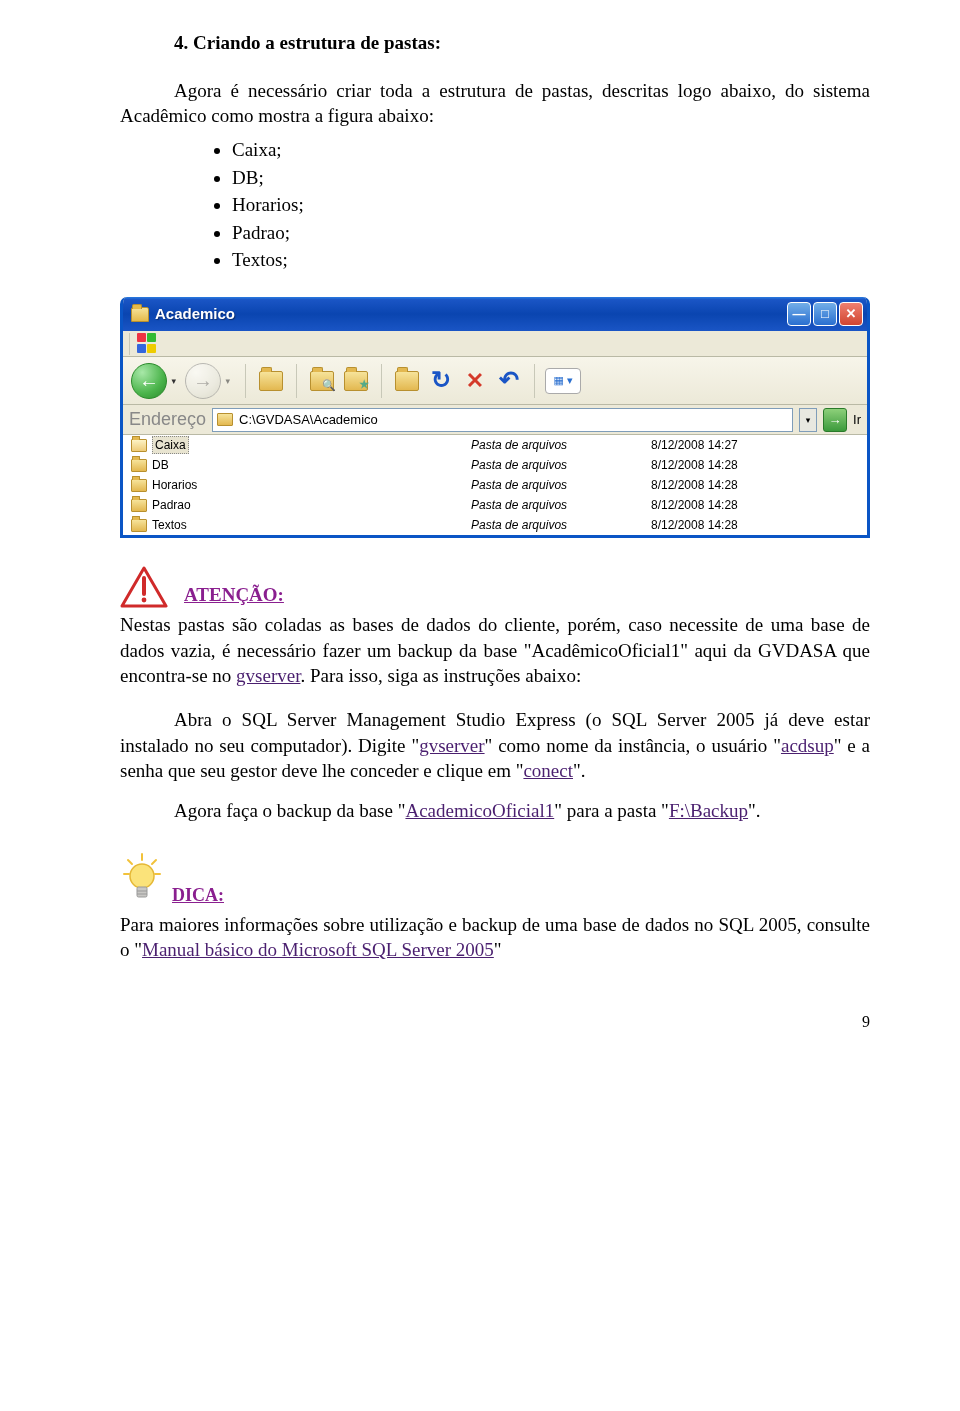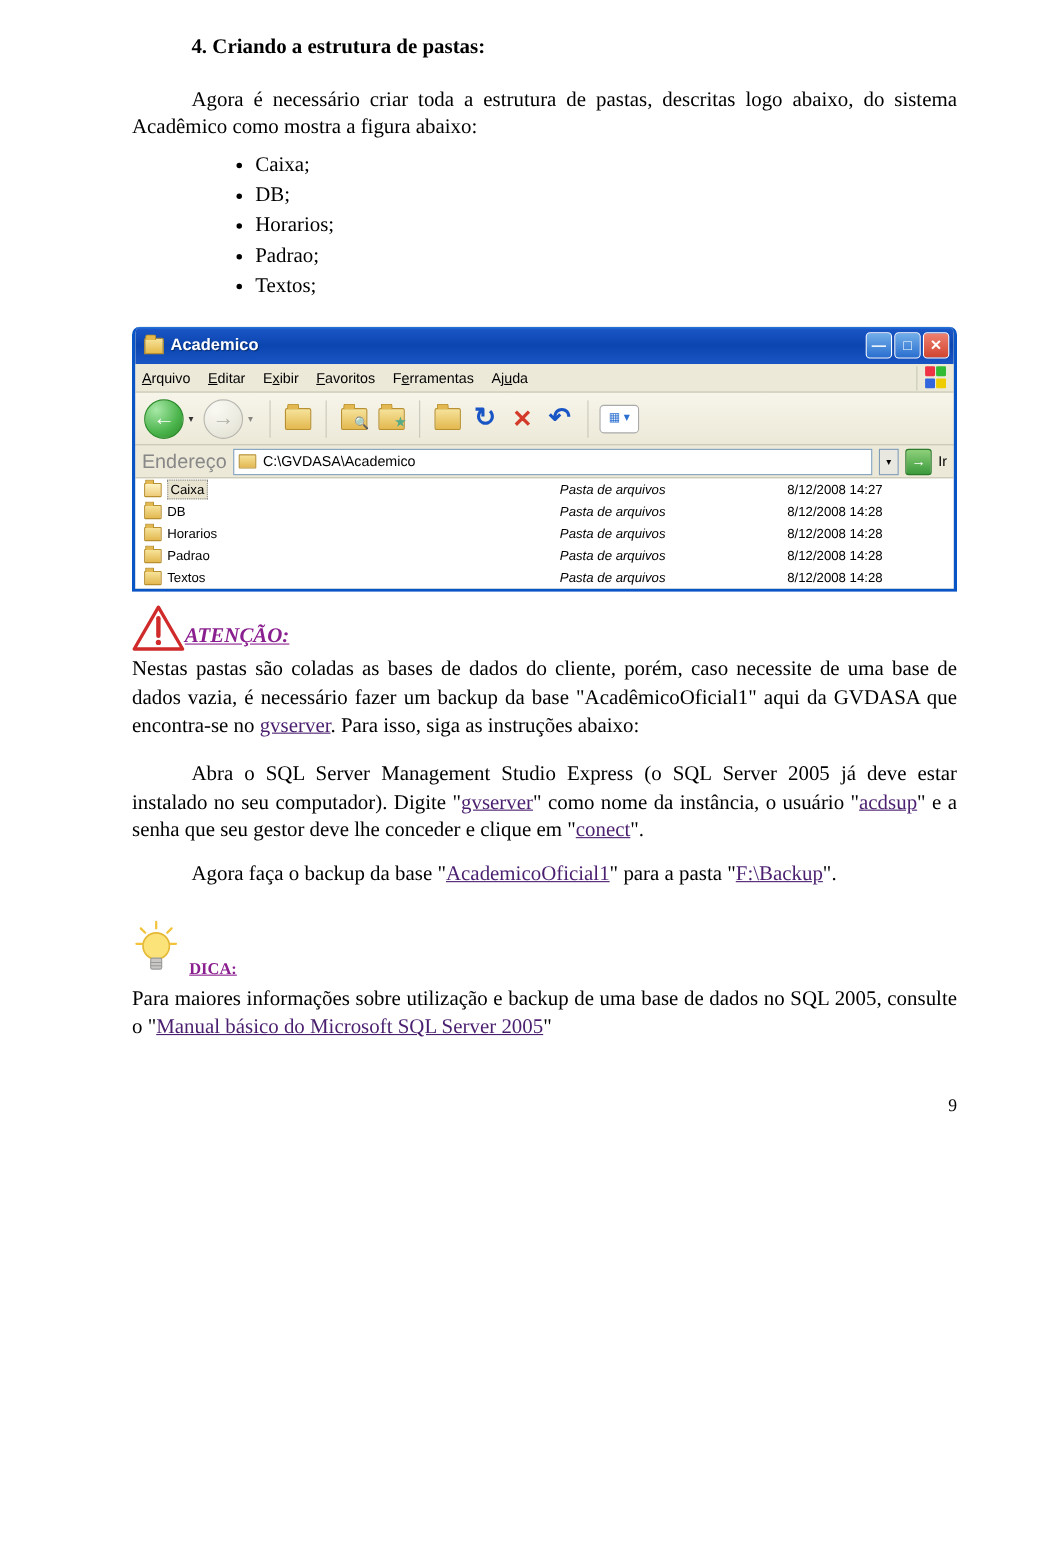--- a/index.html
+++ b/index.html
@@ -24,21 +24,21 @@
   .bullets {
     list-style: disc;
     margin-left: 112px;
     margin-bottom: 24px;
   }
   .bullets li { margin-bottom: 2px; }
 
   
   .explorer {
     width: 100%;
-    margin: 6px 0 12px 0;
+    margin: 6px 0 28px 0;
     font-family: Tahoma, Arial, sans-serif;
     font-size: 13px;
     color: #000;
     background: #ece9d8;
     border: 3px solid #0a55c5;
     border-top: none;
     border-radius: 7px 7px 0 0;
     overflow: hidden;
   }
   .titlebar {
@@ -242,21 +242,20 @@
   }
   .col-n { flex: 0 0 260px; }
   .col-t { flex: 0 0 80px; text-align: right; justify-content: flex-end; }
   .col-ty { flex: 0 0 180px; }
   .col-d { flex: 1; }
   .sort-arr { font-size: 9px; color: #888; }
 
   .file-list {
     background: #fff;
     font-size: 12px;
-    text-align: center;
   }
   .file-row {
     display: flex;
     height: 20px;
     align-items: center;
   }
   .file-row.selected .cell-name span.name-txt {
     background: #e8e4d0;
     border: 1px dotted #888;
     padding: 0 2px;
@@ -281,21 +280,21 @@
     background: #e3b850;
     border: 1px solid #b8902f;
     border-bottom: none;
     border-radius: 1px 1px 0 0;
   }
   .row-folder.open {
     background: linear-gradient(180deg, #fdf3c4, #eecb78);
   }
 
   
-  .attn-block { display: flex; align-items: flex-end; gap: 0; margin: 10px 0 4px 0; font-style: italic; }
+  .attn-block { display: flex; align-items: flex-end; gap: 16px; margin: 10px 0 4px 0; }
   .warn-tri {
     width: 48px; height: 42px;
     position: relative;
   }
   .warn-tri svg { width: 48px; height: 42px; }
   .attn-label {
     color: #8a1f8f;
     font-weight: bold;
     text-decoration: underline;
     font-size: 19px;
@@ -305,21 +304,21 @@
   .dica-block { display: flex; align-items: flex-end; gap: 8px; margin: 28px 0 4px 0; }
   .bulb {
     width: 44px; height: 56px;
     position: relative;
   }
   .bulb svg { width: 44px; height: 56px; }
   .dica-label {
     color: #8a1f8f;
     font-weight: bold;
     text-decoration: underline;
-    font-size: 15px;
+    font-size: 18px;
   }
   .page-num {
     text-align: right;
     font-size: 16px;
     margin-top: 48px;
   }
 </style>
 </head>
 <body>
 
@@ -343,28 +342,20 @@
       <span class="title-text">Academico</span>
     </div>
     <div class="win-controls">
       <div class="win-btn min">—</div>
       <div class="win-btn max">□</div>
       <div class="win-btn close">✕</div>
     </div>
   </div>
 
   <div class="menubar">
-    <div class="menubar-items">
-      <span><u>A</u><span>rquivo</span></span>
-      <span><u>E</u>ditar</span>
-      <span>E<u>x</u>ibir</span>
-      <span><u>F</u>avoritos</span>
-      <span>F<u>e</u>rramentas</span>
-      <span>Aj<u>u</u>da</span>
-    </div>
     <div class="flag">
       <div class="r"></div>
         <div class="g"></div>
         <div class="b"></div>
         <div class="y"></div>
     </div>
   </div>
 
   <div class="toolbar">
     <div class="tbtn green">

